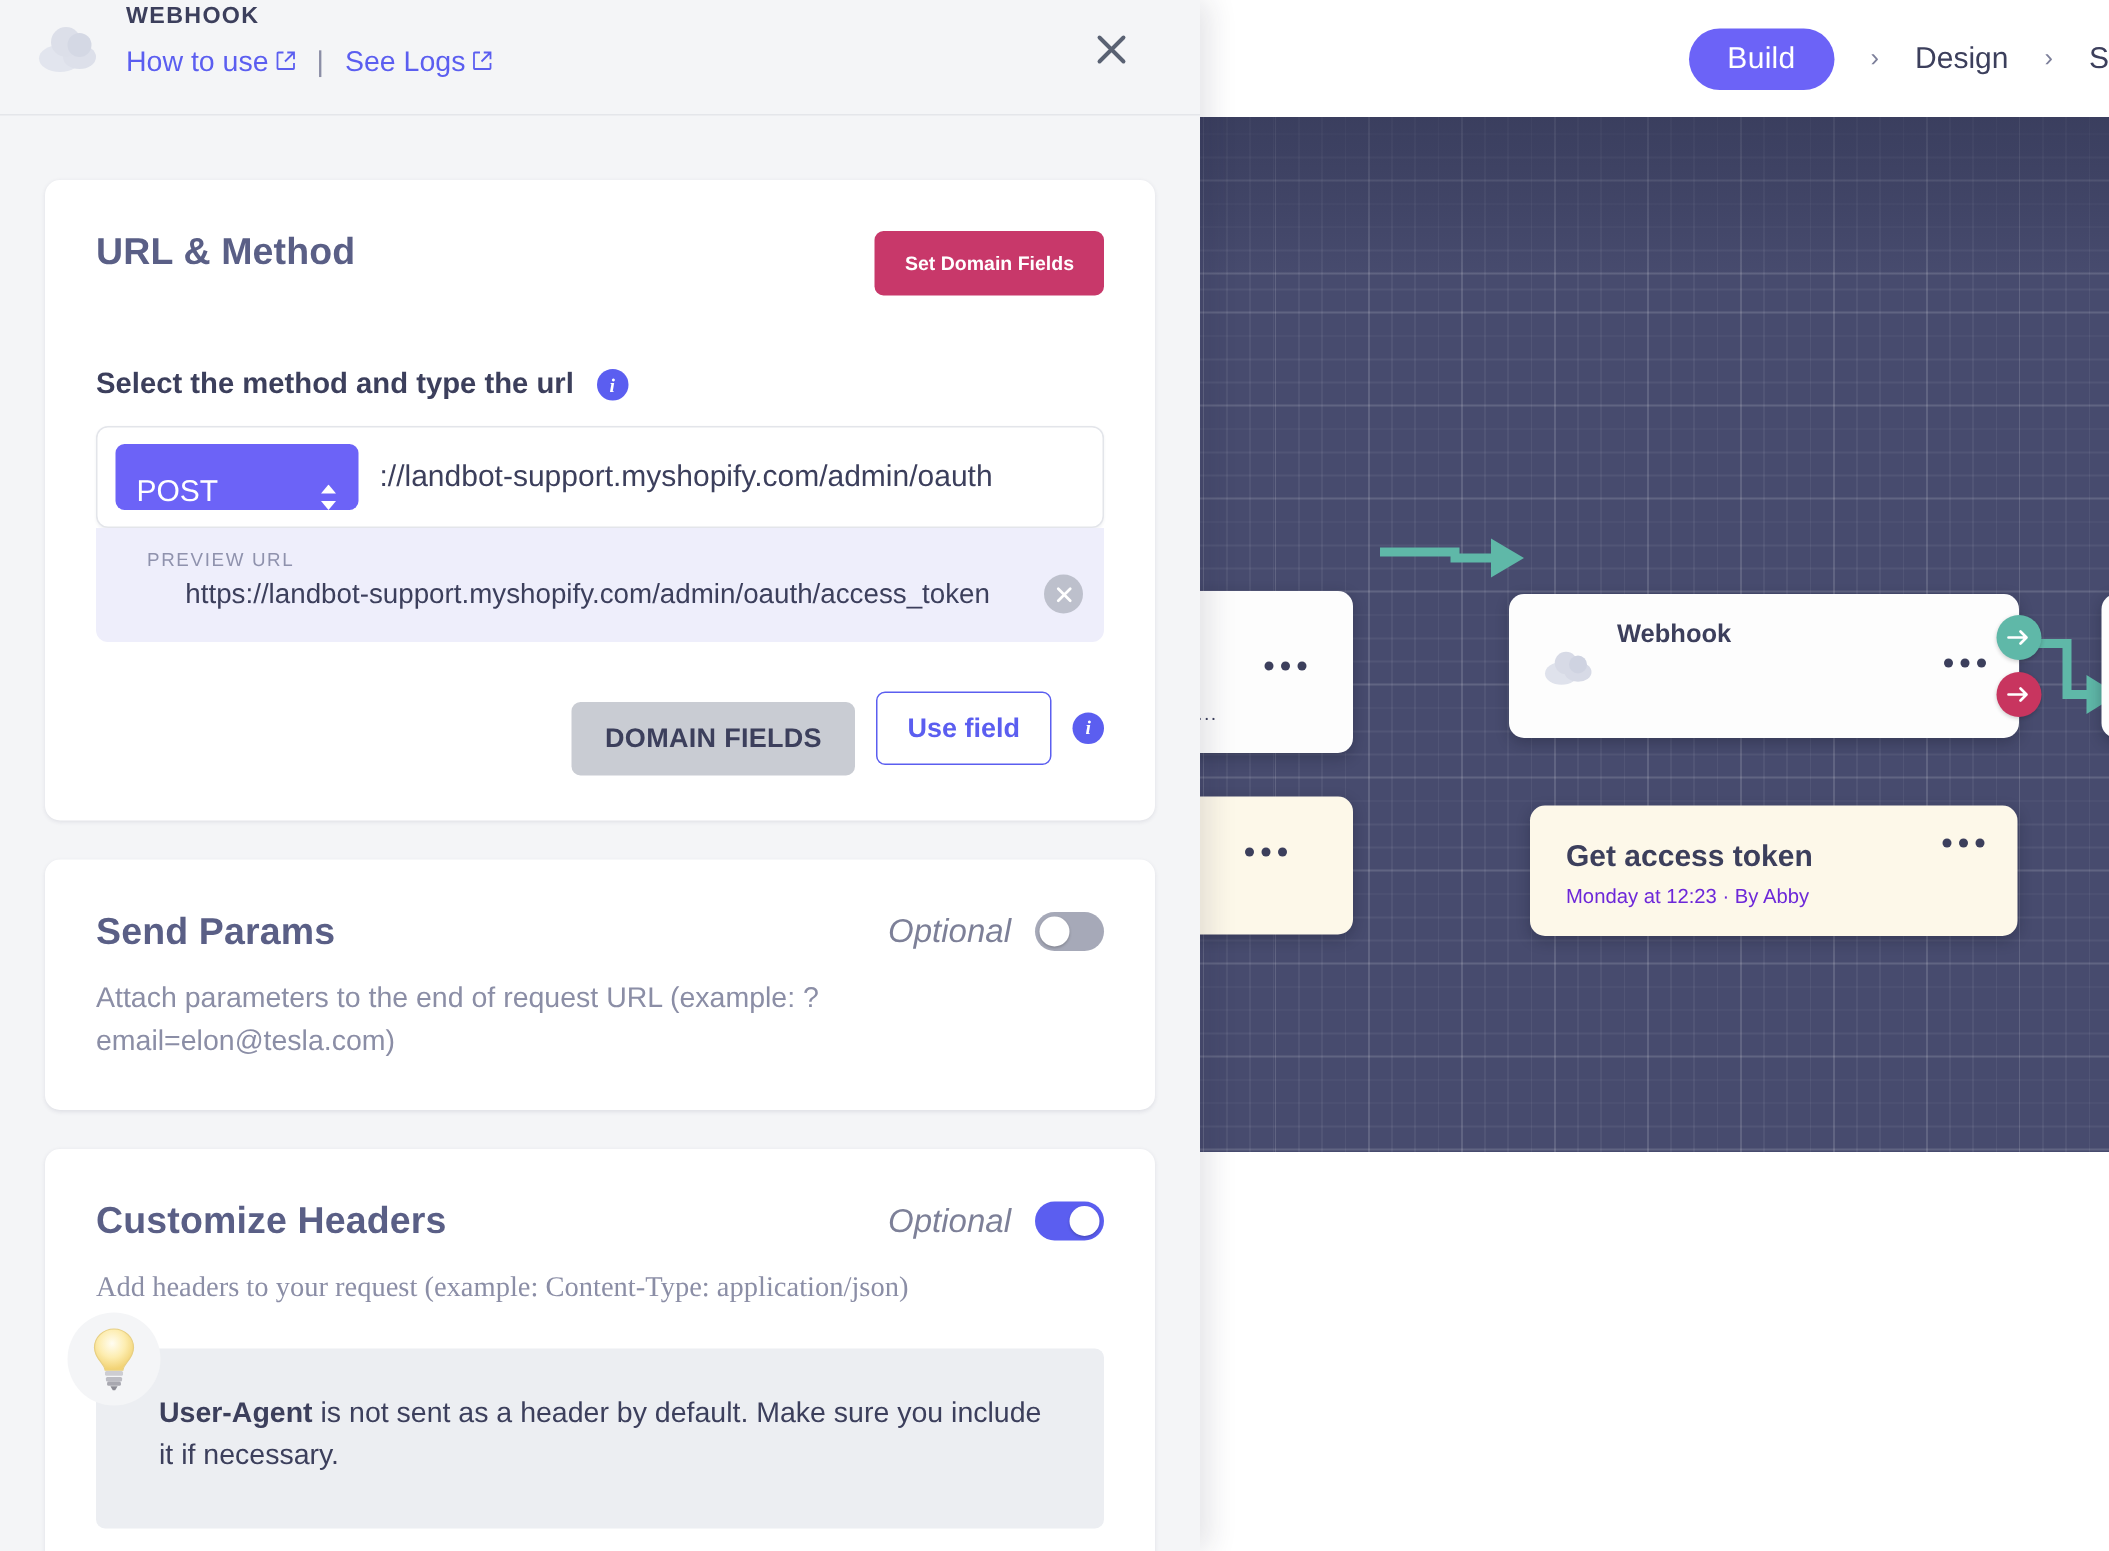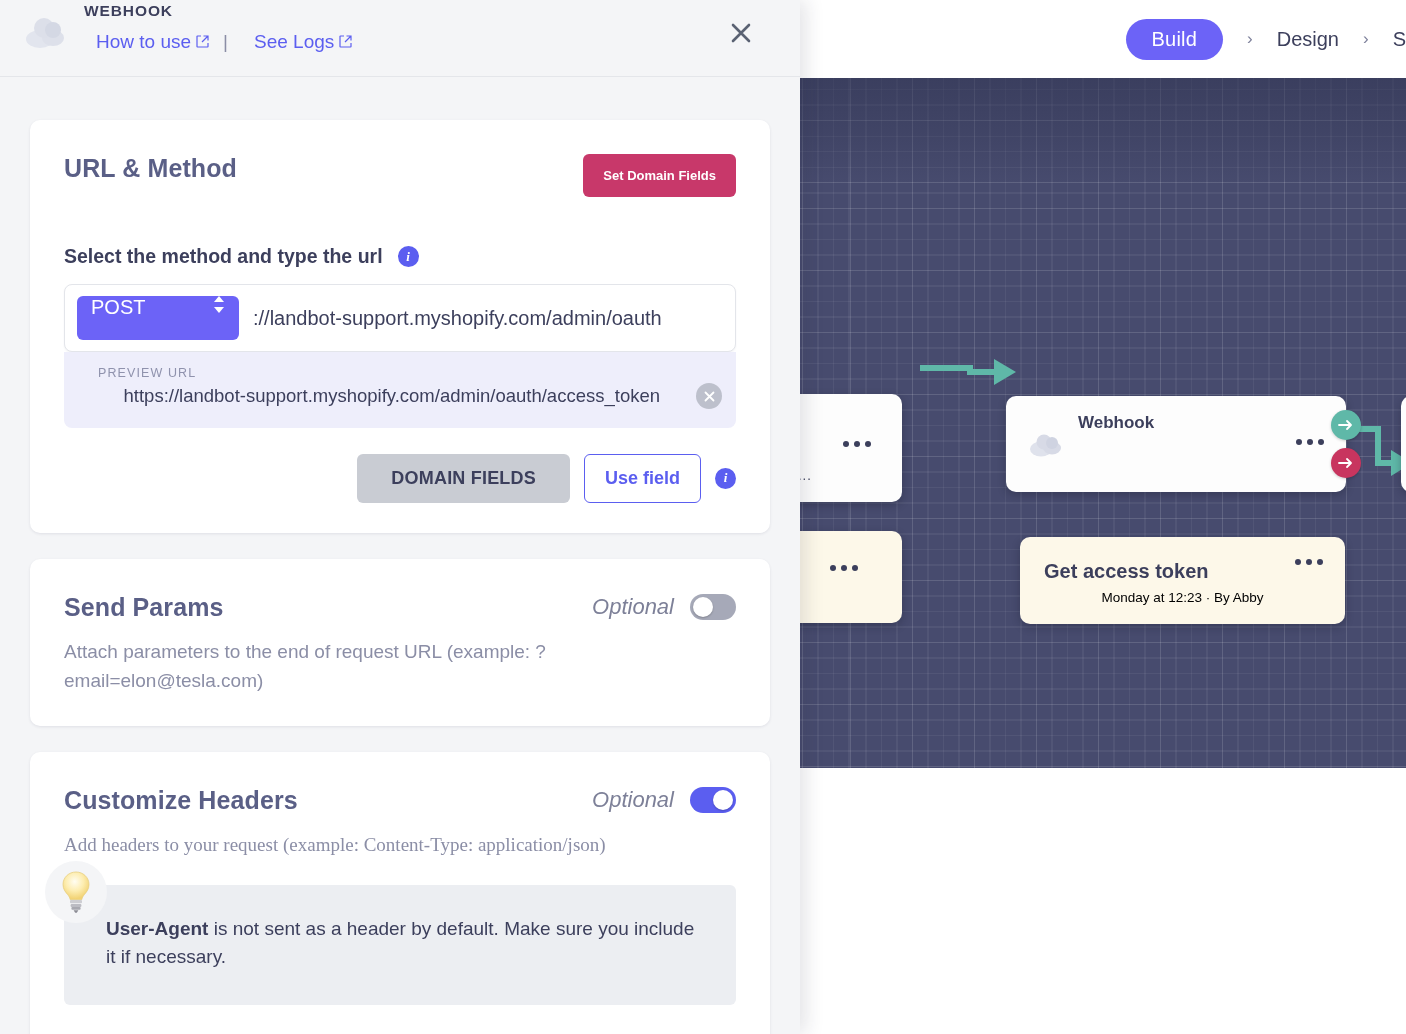--- a/index.html
+++ b/index.html
@@ -58,21 +58,21 @@
     background: #3c3f5c;
   }
   .node-cloud { position: absolute; }
   .node-title {
     font-size: 17px; font-weight: 700; color: #3c3f5c; line-height: 1.2;
   }
   .node-sub {
     font-size: 15.5px; color: #6a6e8c; line-height: 1.22; margin-top: 3px;
     word-break: break-all;
   }
-  .node-meta { font-size: 13.5px; color: #000000; margin-top: 7px; text-align: center; }
+  .node-meta { font-size: 13.5px; color: #6d28d9; margin-top: 7px; }
 
   .port {
     position: absolute; width: 30px; height: 30px; border-radius: 50%;
     display: flex; align-items: center; justify-content: center;
     color: #fff; font-size: 15px; box-shadow: 0 1px 3px rgba(0,0,0,.2);
   }
   .port.green { background: #5fb8a8; }
   .port.red { background: #c8355f; }
   .port svg { display: block; }
 
@@ -92,21 +92,21 @@
   .head-title {
     position: absolute; left: 84px; top: 2px;
     font-size: 15.5px; font-weight: 700; color: #3c3f5c; letter-spacing: .9px;
   }
   .head-links {
     position: absolute; left: 84px; top: 31px;
     display: flex; align-items: center; font-size: 19px;
   }
   .head-links a {
     color: #5b5ef0; text-decoration: none; cursor: pointer;
-    display: inline-flex; align-items: center; gap: 5px; margin-left: 12px;
+    display: inline-flex; align-items: center; gap: 5px;
   }
   .head-links .bar { color: #8b8ea6; margin: 0 14px; }
   .ext-ico { display: inline-block; }
   .close-btn {
     position: absolute; right: 42px; top: 16px; width: 34px; height: 34px;
     display: flex; align-items: center; justify-content: center; cursor: pointer;
   }
 
   .panel-body {
     position: absolute; top: 78px; left: 0; right: 0; bottom: 0;
@@ -142,21 +142,21 @@
     cursor: pointer; font-family: "Liberation Serif", serif;
   }
 
   .url-row {
     margin-top: 16px; background: #fff; border: 1px solid #e3e5ea;
     border-radius: 8px; box-shadow: 0 1px 2px rgba(40,44,80,.06);
     height: 68px; display: flex; align-items: center; padding: 0 12px;
   }
   .method-select {
     position: relative; background: #6c63f7; color: #fff; border-radius: 6px;
-    height: 44px; min-width: 162px; display: flex; align-items: flex-start;
+    height: 44px; min-width: 162px; display: flex; align-items: flex-end;
     padding: 0 14px; cursor: pointer;
   }
   .method-select .mtext { font-size: 20px; flex: 1; }
   .sel-arrows { display: flex; flex-direction: column; gap: 3px; }
   .url-input {
     flex: 1; border: none; outline: none; font-family: inherit;
     font-size: 20px; color: #3c3f5c; padding-left: 14px; background: transparent;
   }
 
   .preview {
@@ -177,22 +177,22 @@
     color: #fff; font-size: 14px; display: flex; align-items: center;
     justify-content: center; cursor: pointer;
   }
 
   .btn-row {
     display: flex; align-items: center; justify-content: flex-end;
     gap: 14px; margin-top: 26px;
   }
   .btn-grey {
     background: #c9ccd3; color: #3c3f5c; border: none; border-radius: 6px;
-    font-size: 18px; font-weight: 700; padding: 14px 34px; cursor: pointer;
-    letter-spacing: .2px; font-family: inherit;
+    font-size: 18px; font-weight: 700; padding: 14px 22px; cursor: pointer;
+    letter-spacing: .2px; font-family: inherit; margin-top: 14px;
   }
   .btn-outline {
     background: #fff; color: #5b5ef0; border: 1.5px solid #5b5ef0;
     border-radius: 6px; font-size: 18px; font-weight: 700; padding: 13px 20px;
     cursor: pointer; font-family: inherit;
   }
 
   .sec-head-row {
     display: flex; align-items: center; justify-content: space-between;
   }

